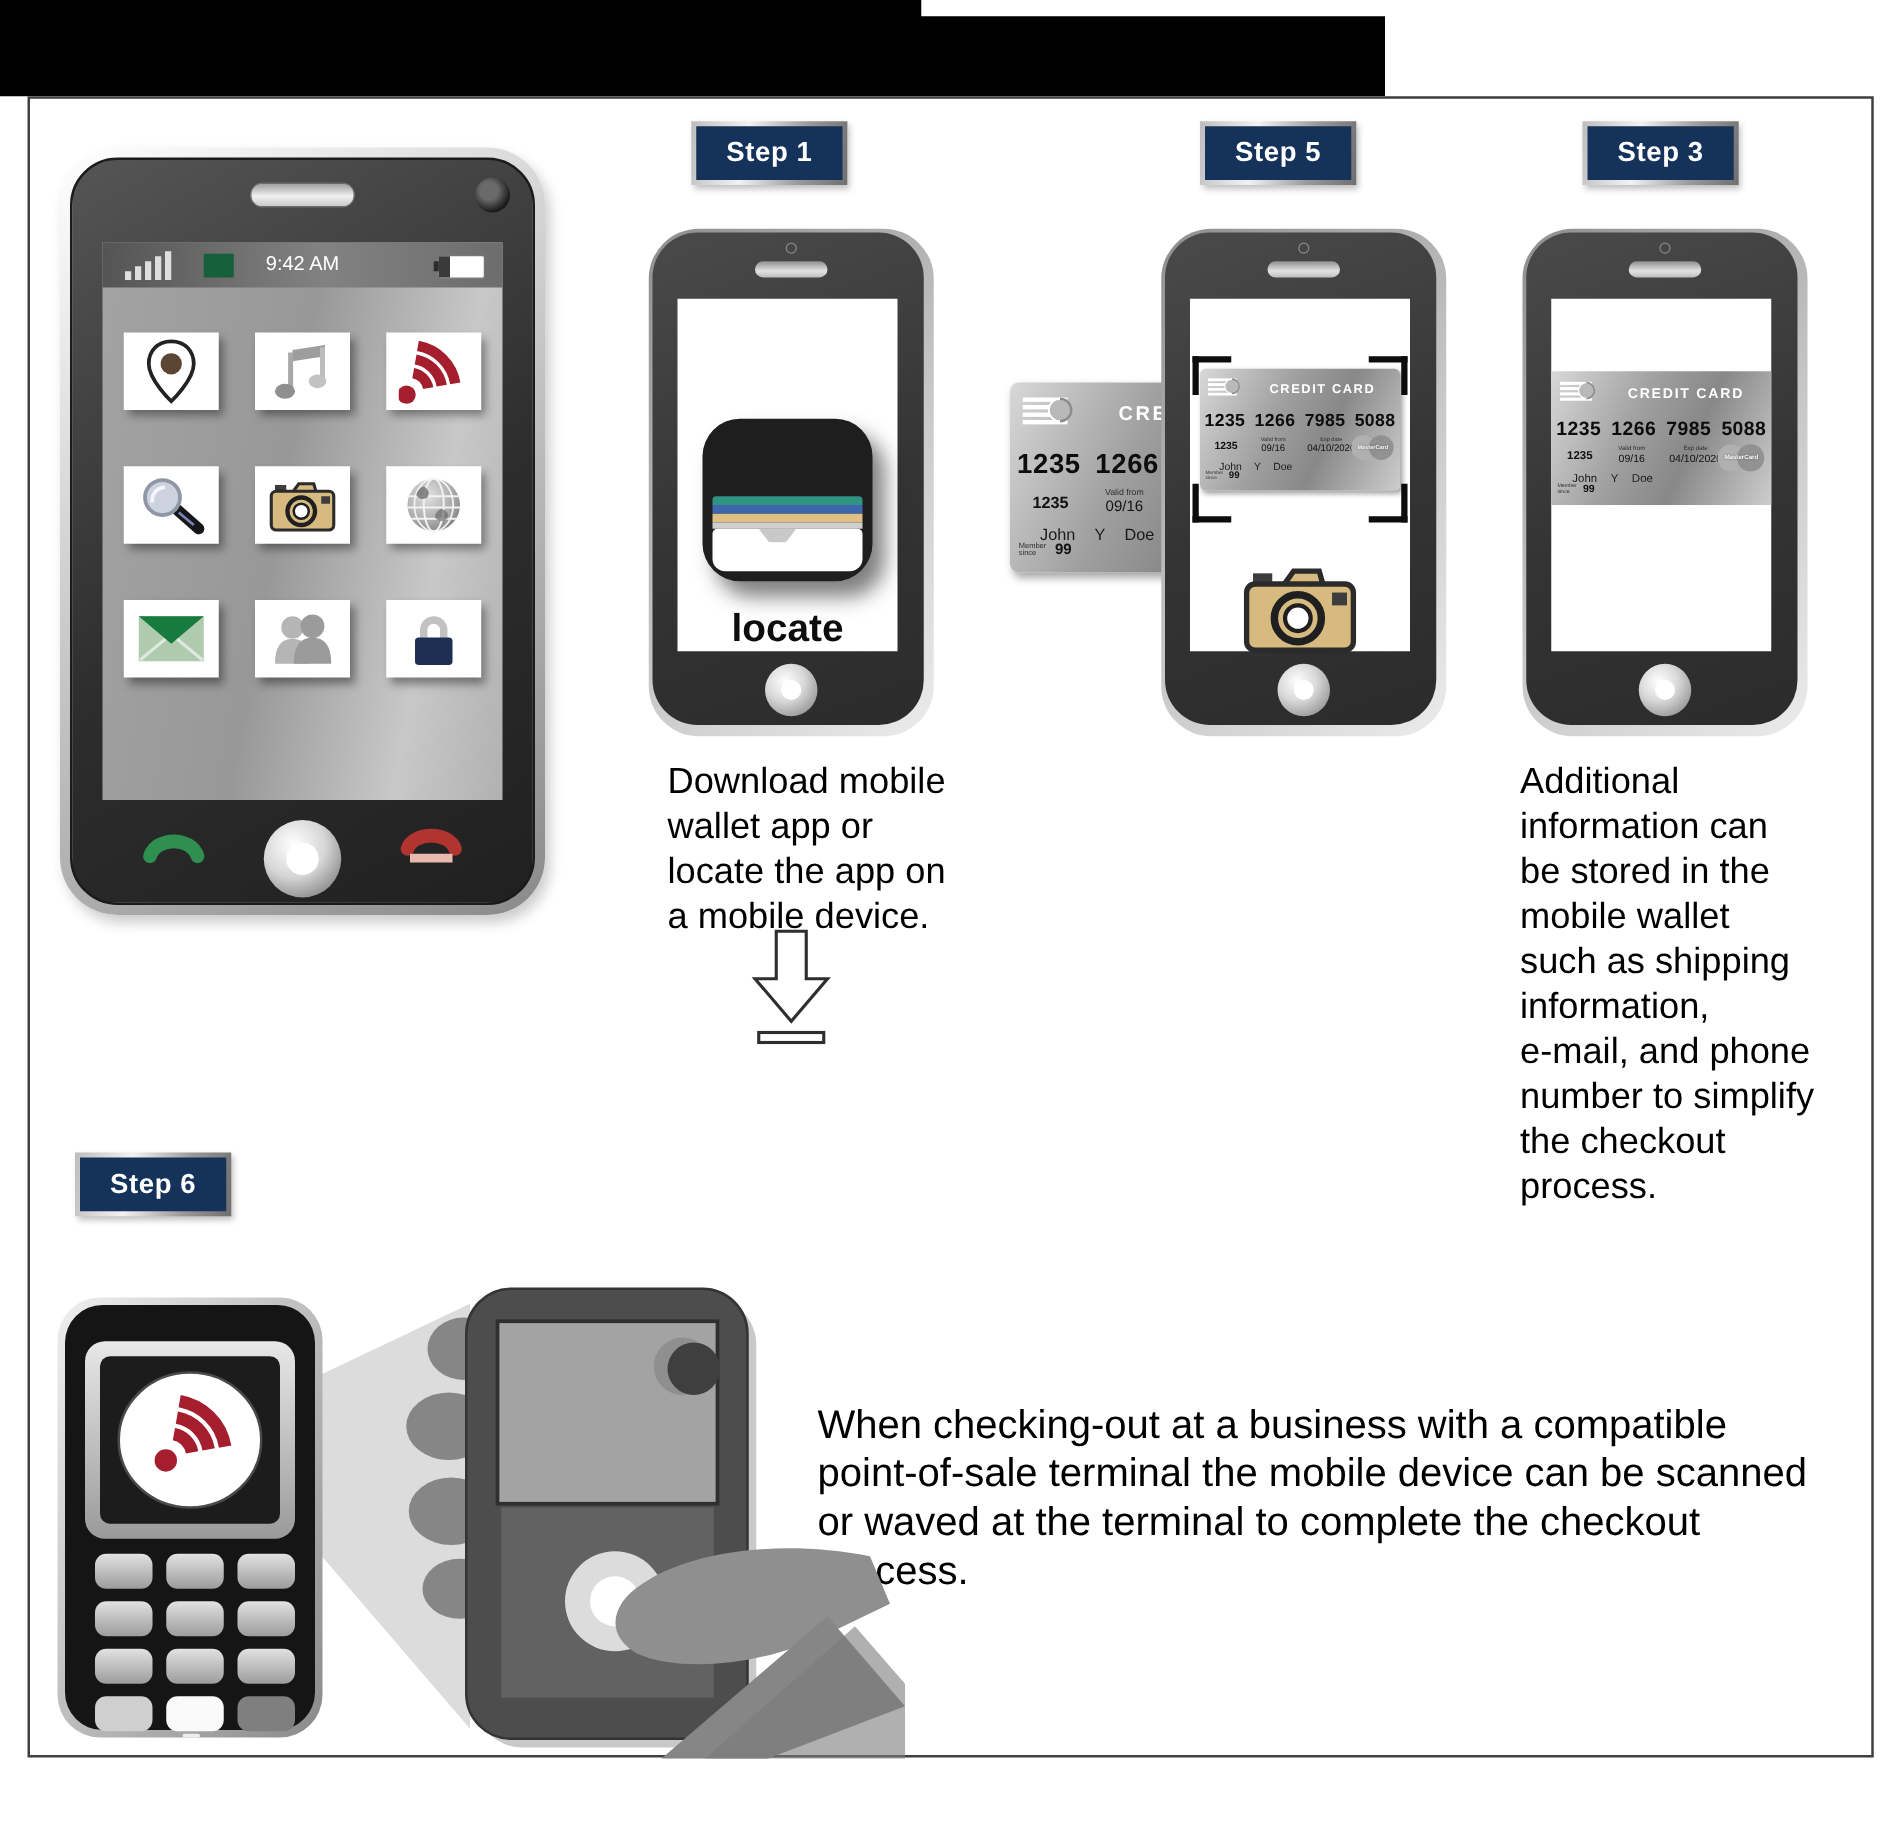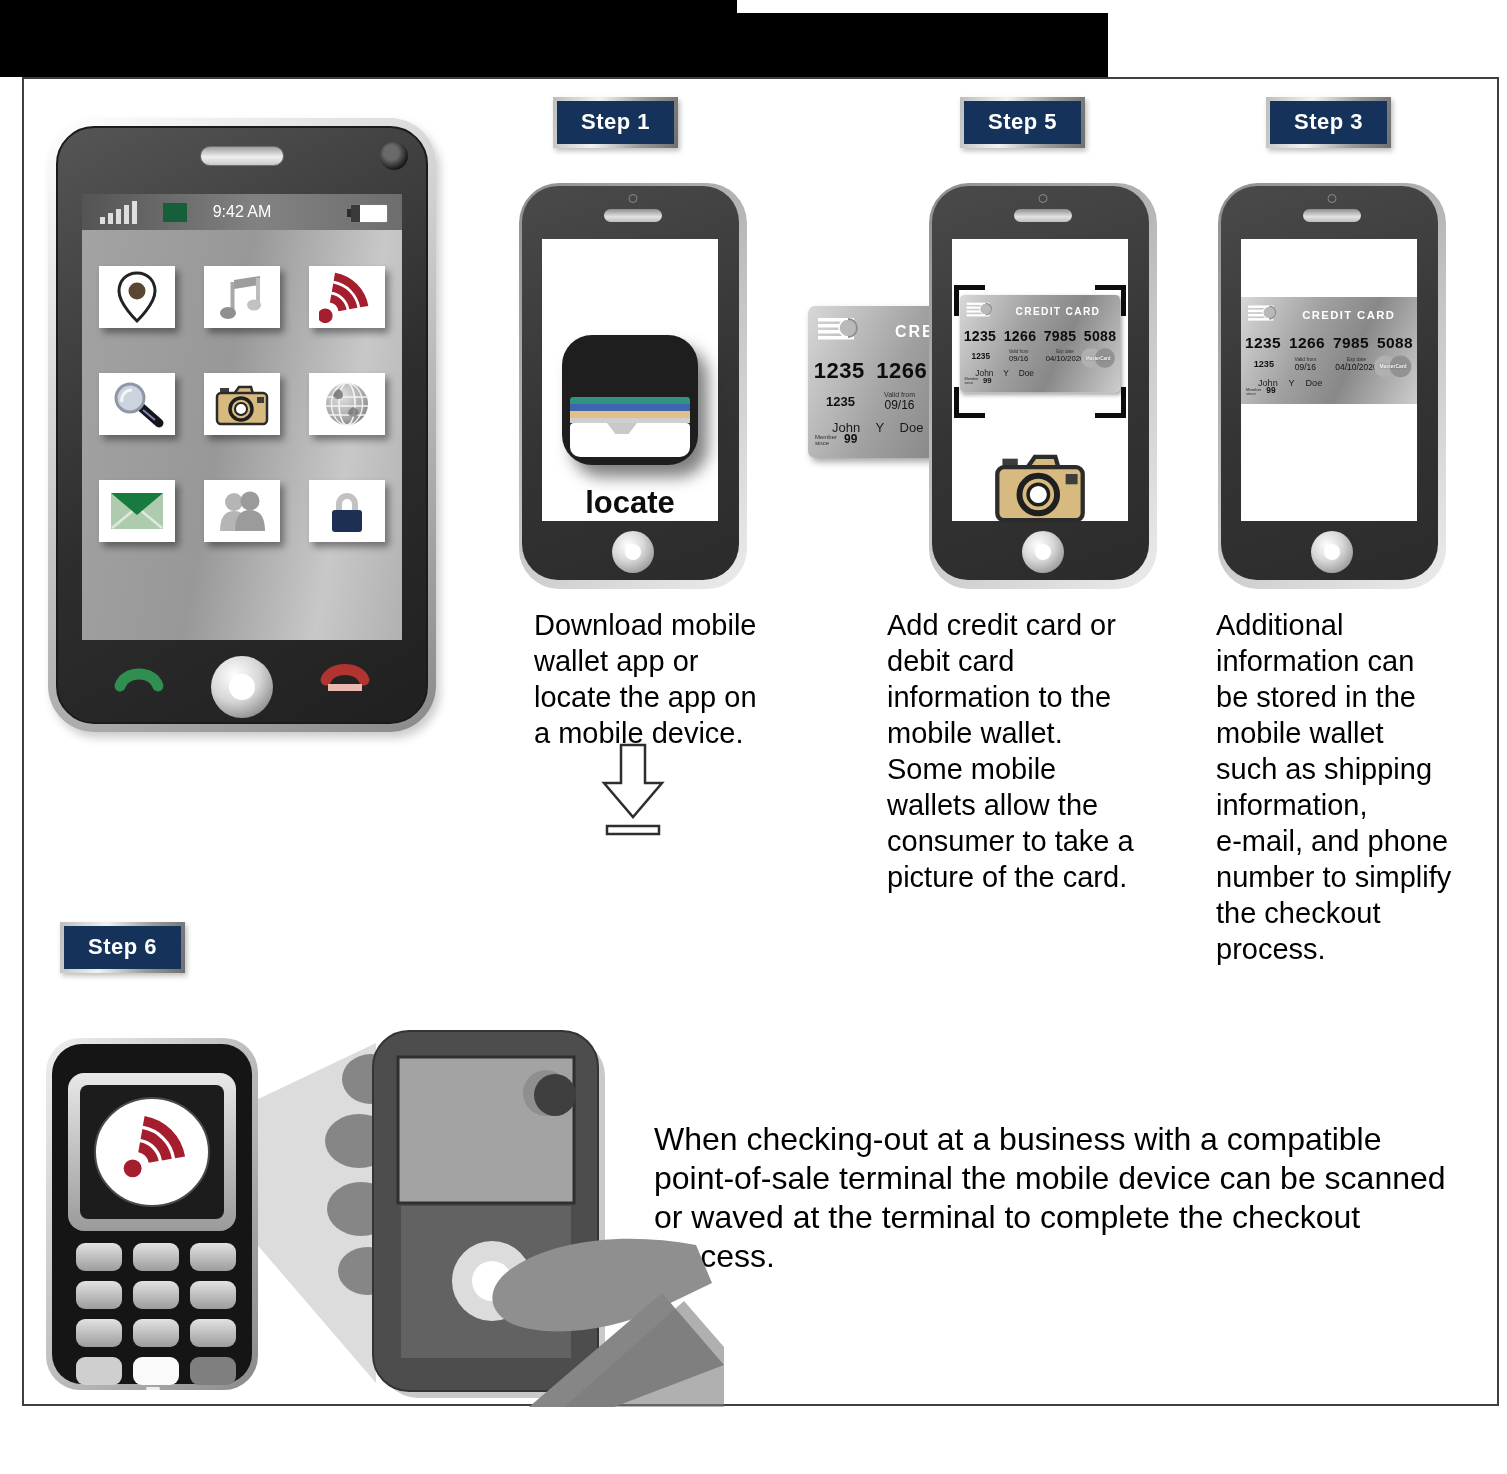--- a/index.html
+++ b/index.html
@@ -439,28 +439,20 @@
   </div>
 
   <div class="desc pre" style="left:534px;top:607px;width:290px">Download mobile
 wallet app or
 locate the app on
 a mobile device.</div>
   <svg style="position:absolute;left:596px;top:743px" width="74" height="96" viewBox="0 0 74 96">
     <polygon points="25,2 49,2 49,40 66,40 37,74 8,40 25,40" fill="#fff" stroke="#2e2e2e" stroke-width="2.5"></polygon>
     <rect x="11" y="83" width="52" height="8" fill="#fff" stroke="#2e2e2e" stroke-width="2.5"></rect>
   </svg>
-  <div class="desc pre" style="left:887px;top:607px;width:310px">Add credit card or
-debit card
-information to the
-mobile wallet.
-Some mobile
-wallets allow the
-consumer to take a
-picture of the card.</div>
   <div class="desc pre" style="left:1216px;top:607px;width:300px">Additional
 information can
 be stored in the
 mobile wallet
 such as shipping
 information,
 e-mail, and phone
 number to simplify
 the checkout
 process.</div>

